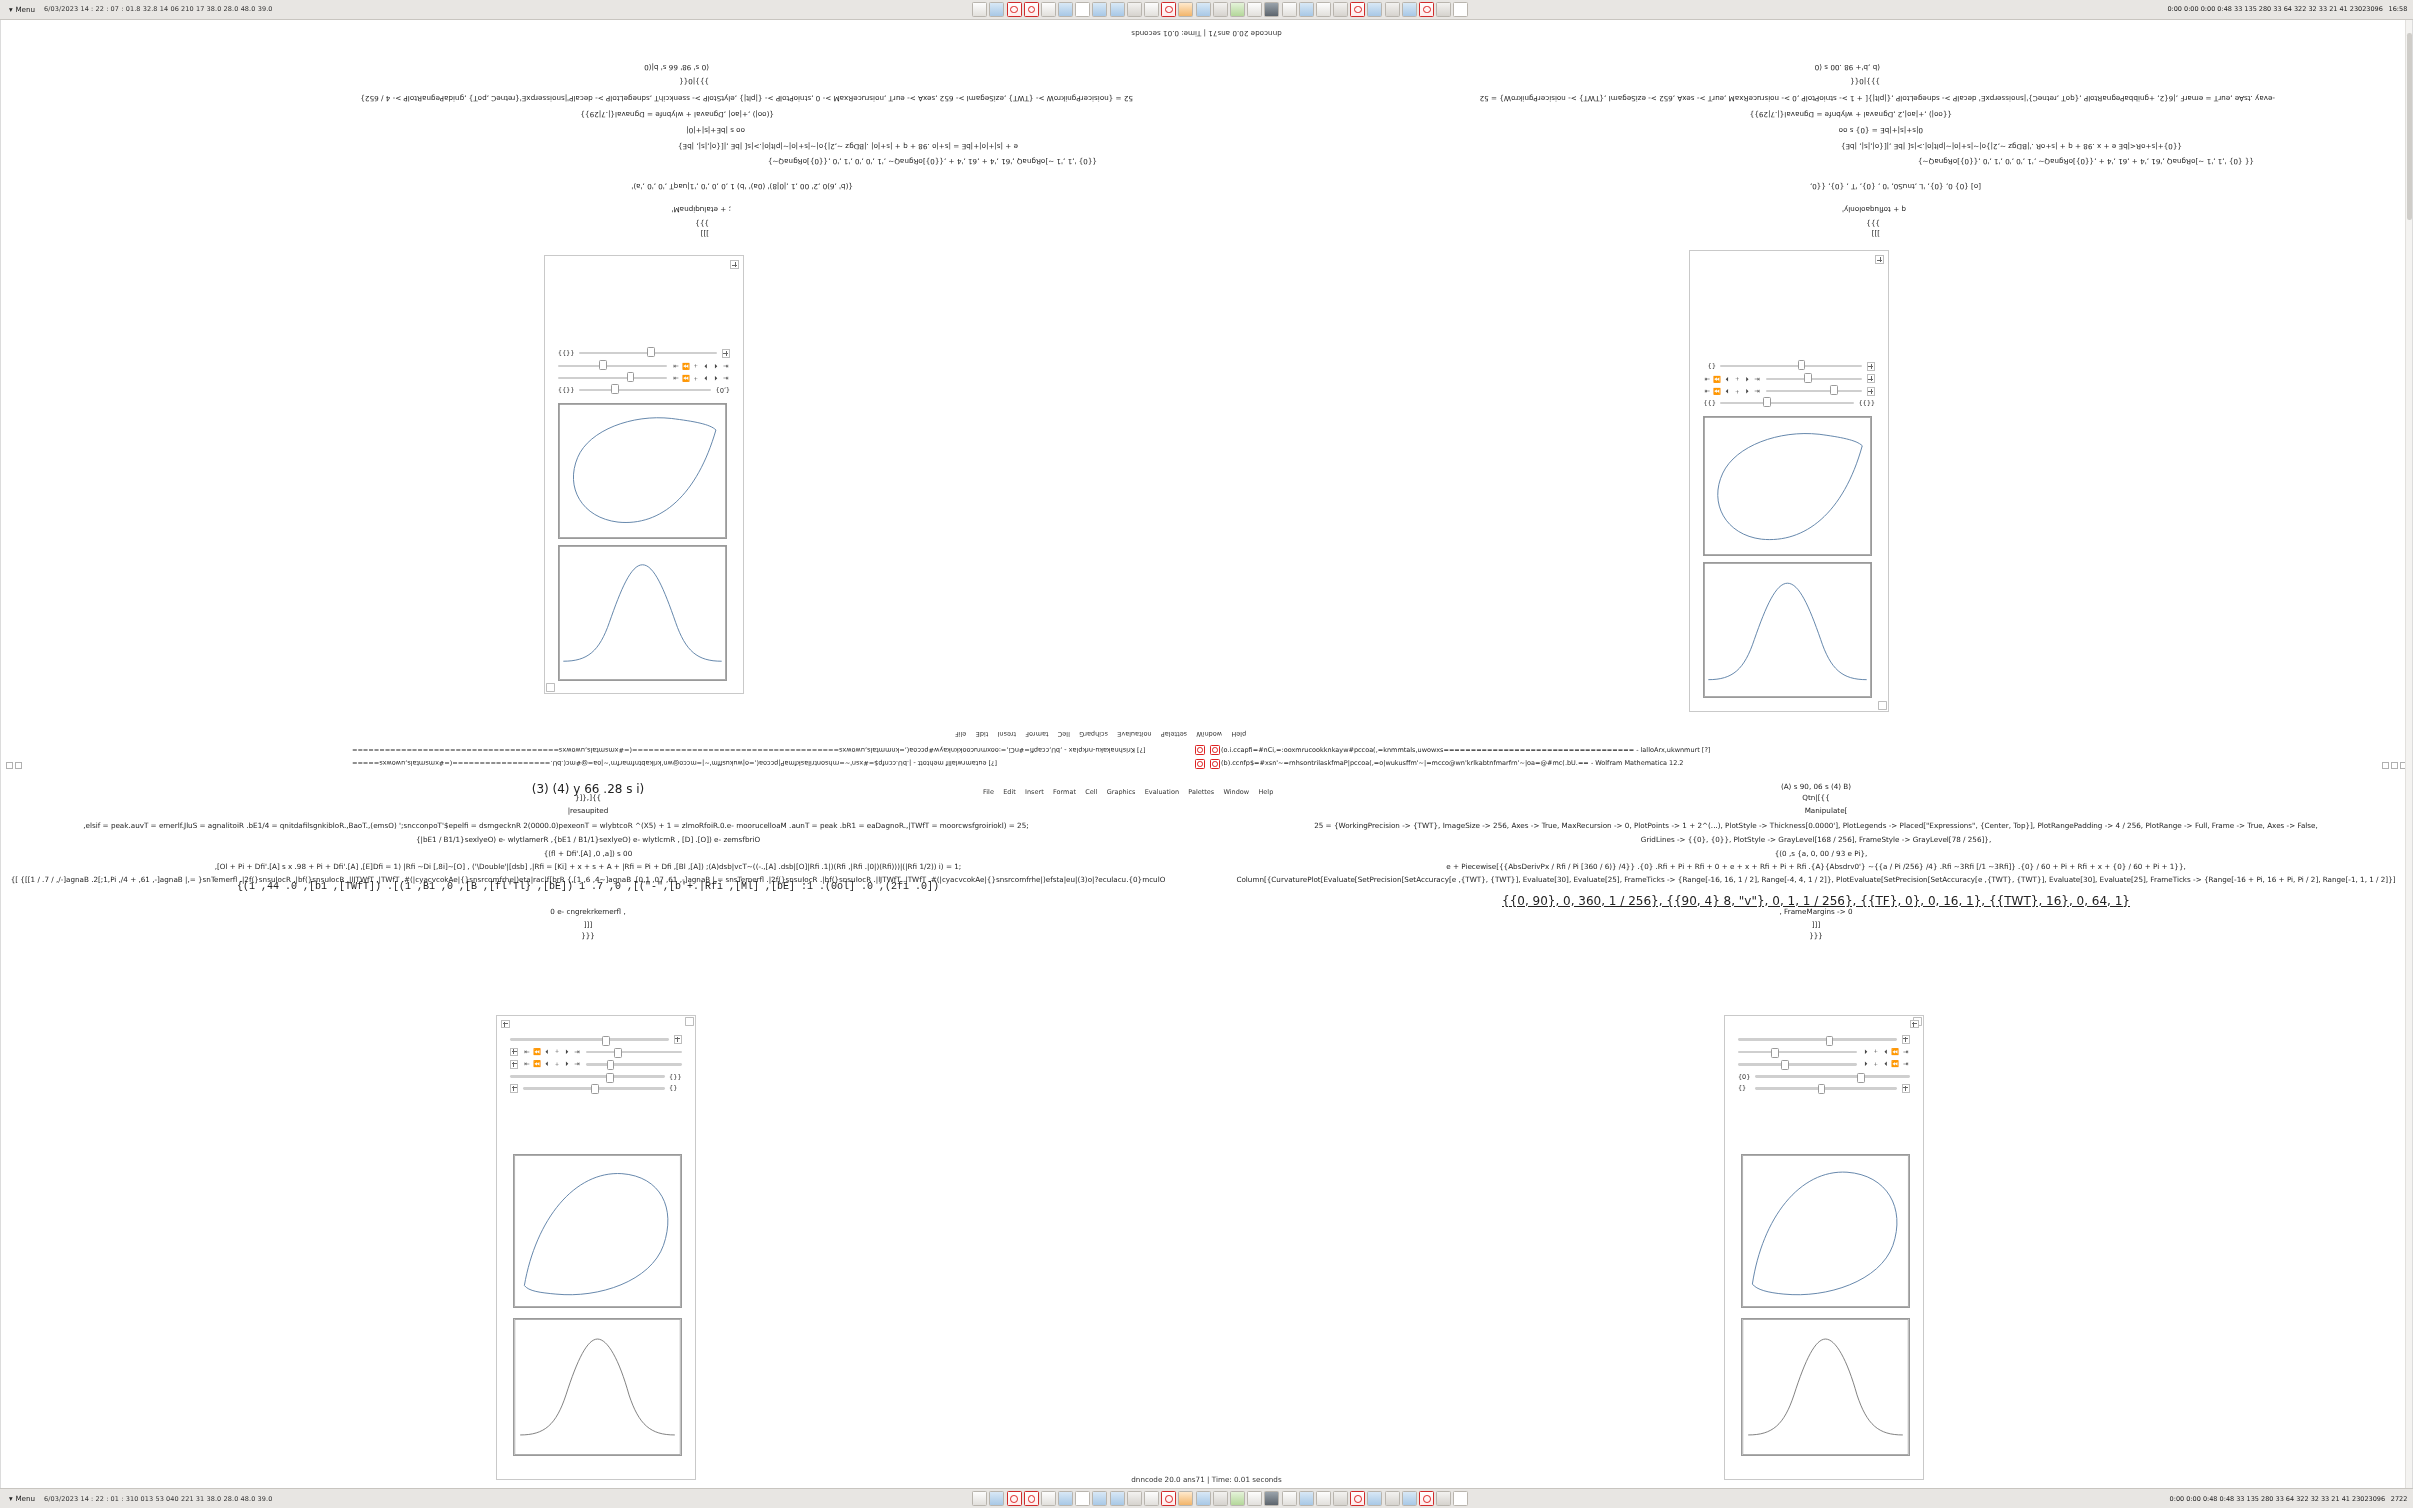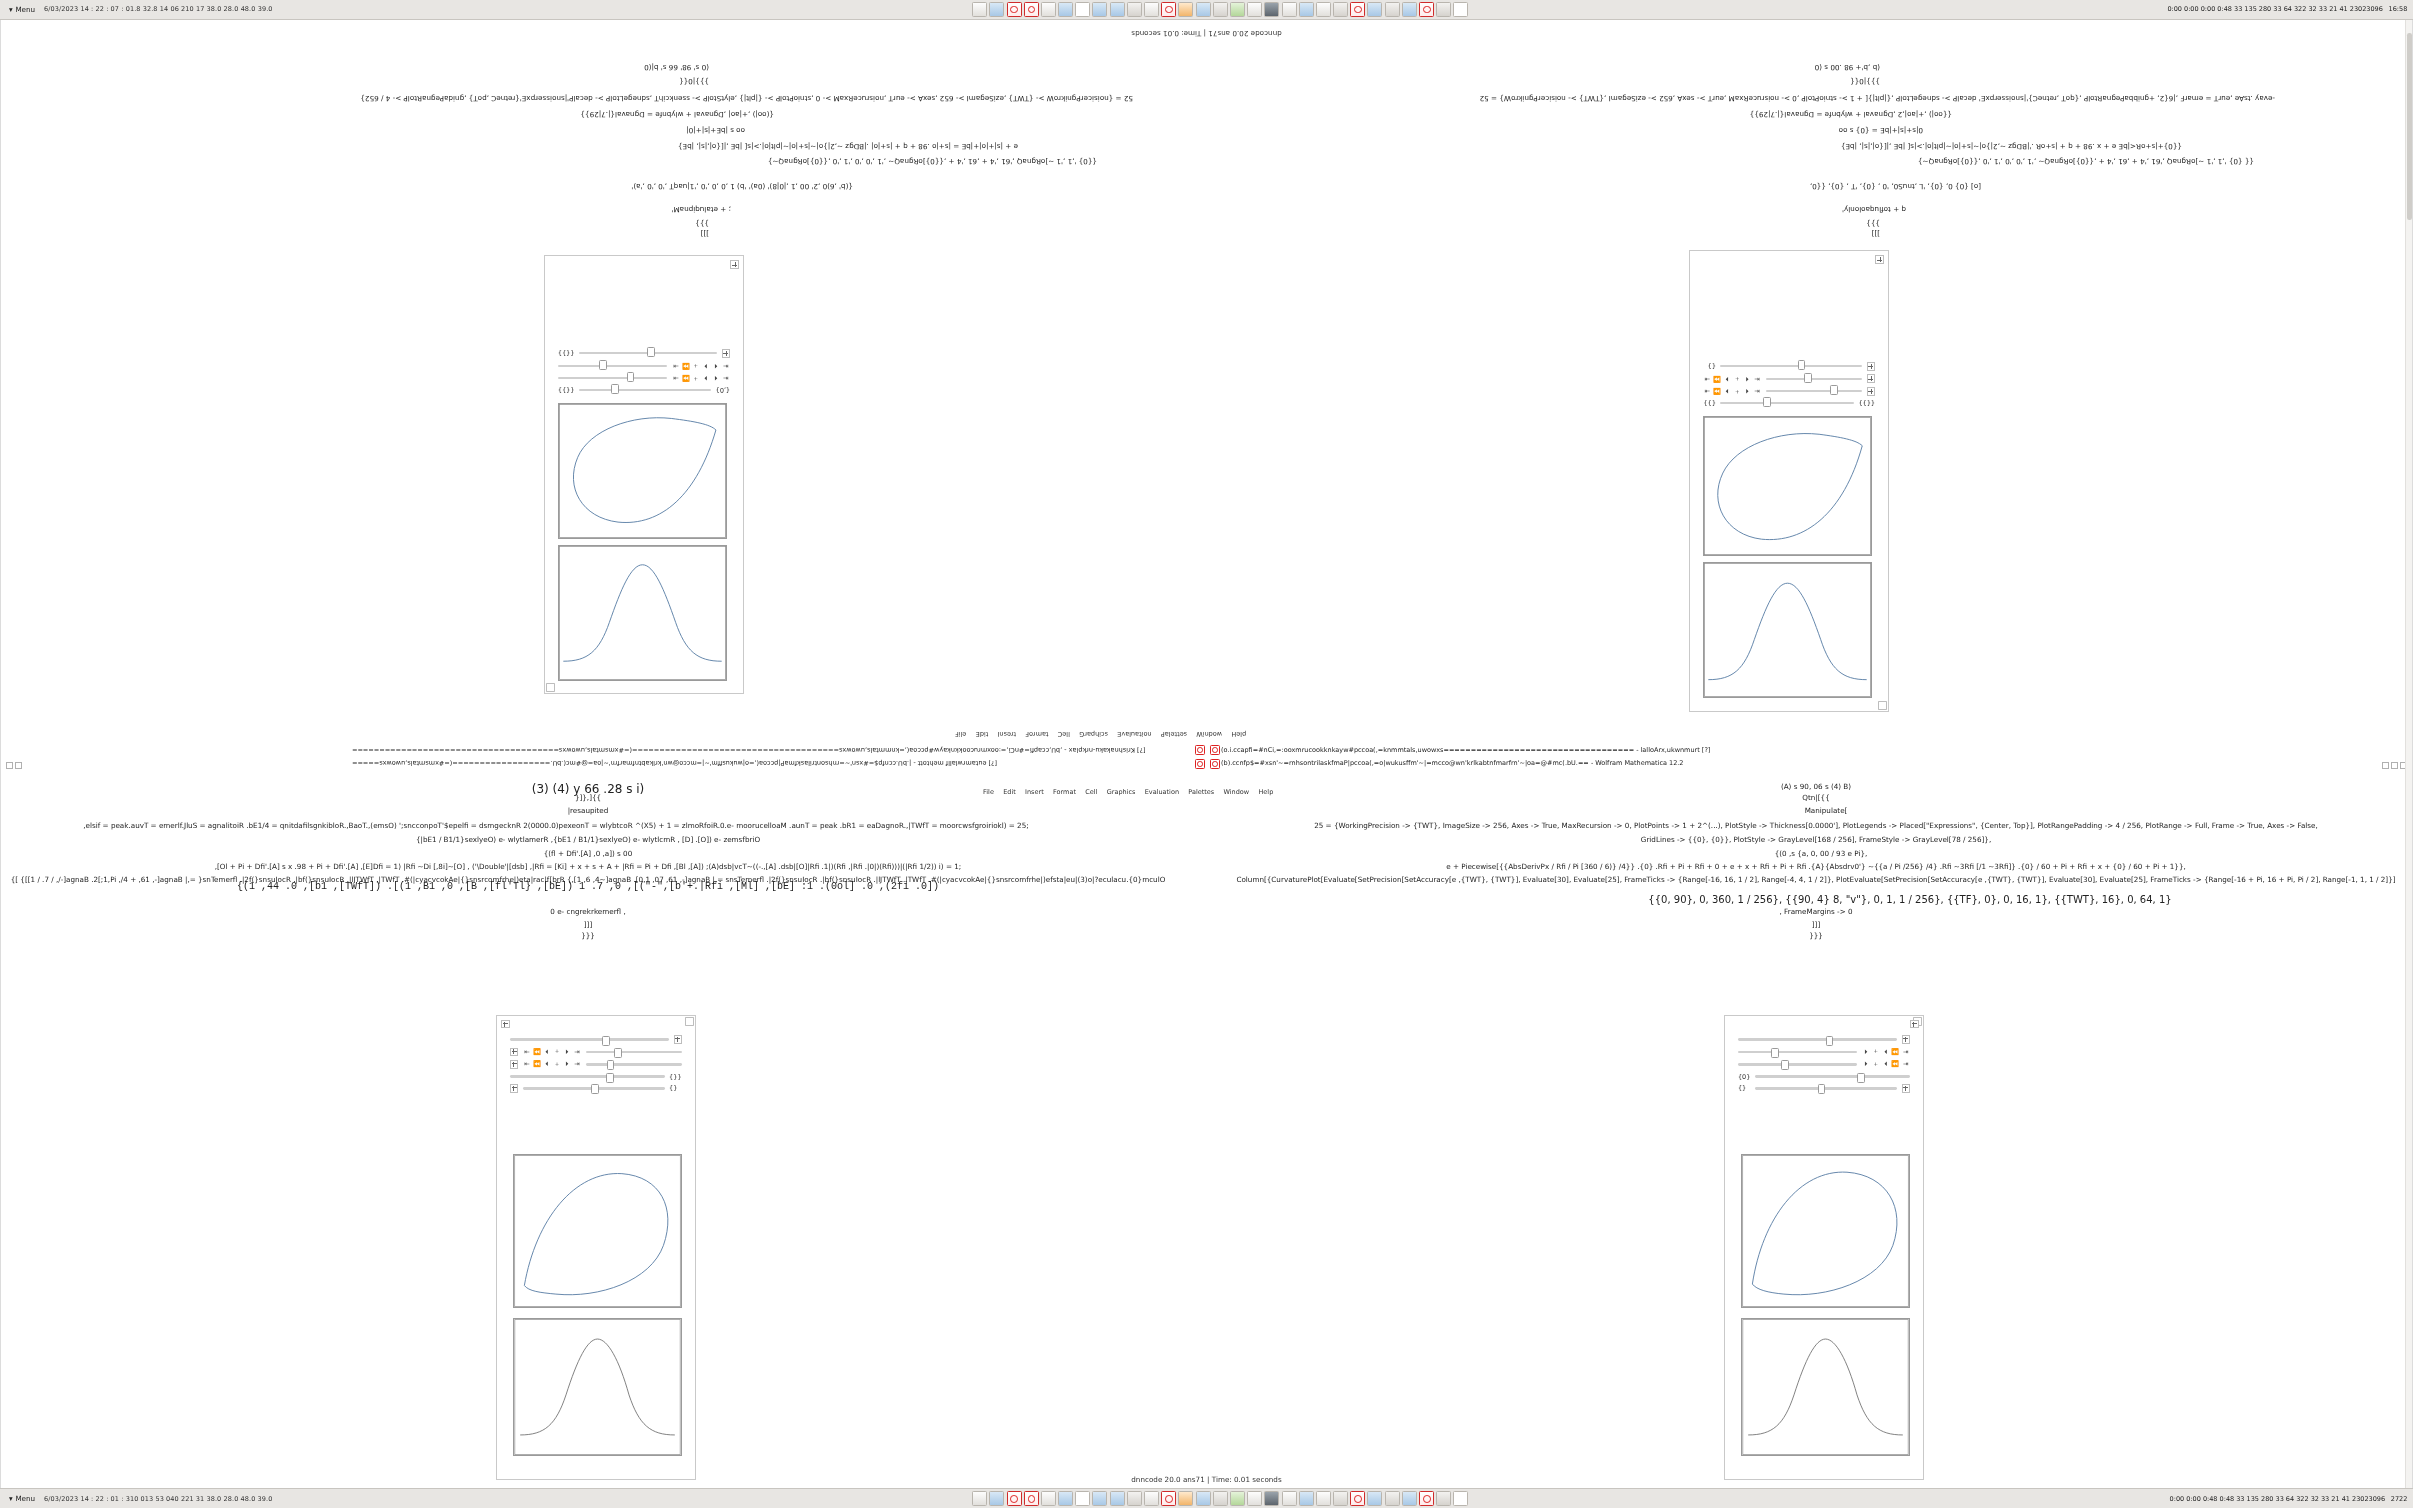--- a/index.html
+++ b/index.html
@@ -337,21 +337,21 @@
     <div class="codeline ctr" style="left:575px;top:165px;font-size:7.2px;">}}}</div>
 
     <div class="codeline ctr" style="left:1803px;top:16px;font-size:7.2px;">(A) s 90, 06 s (4) B)</div>
     <div class="codeline ctr" style="left:1803px;top:27px;font-size:7.2px;">Qtn|[{{</div>
     <div class="codeline ctr" style="left:1803px;top:40px;font-size:7.2px;margin-left:10px;">Manipulate[</div>
     <div class="codeline ctr" style="left:1803px;top:55px;font-size:7.2px;">25 = {WorkingPrecision -&gt; {TWT}, ImageSize -&gt; 256, Axes -&gt; True, MaxRecursion -&gt; 0, PlotPoints -&gt; 1 + 2^(...), PlotStyle -&gt; Thickness[0.0000'], PlotLegends -&gt; Placed["Expressions", {Center, Top}], PlotRangePadding -&gt; 4 / 256, PlotRange -&gt; Full, Frame -&gt; True, Axes -&gt; False,</div>
     <div class="codeline ctr" style="left:1803px;top:69px;font-size:7.2px;">GridLines -&gt; {{0}, {0}}, PlotStyle -&gt; GrayLevel[168 / 256], FrameStyle -&gt; GrayLevel[78 / 256]},</div>
     <div class="codeline ctr" style="left:1808px;top:83px;font-size:7.2px;">{(0 ,s {a, 0, 00 / 93 e Pi},</div>
     <div class="codeline ctr" style="left:1803px;top:96px;font-size:7.2px;">e + Piecewise[{{AbsDerivPx / Rfi / Pi [360 / 6)} /4}} .{0} .Rfi + Pi + Rfi + 0 + e + x + Rfi + Pi + Rfi .{A}{Absdrv0'} ~{{a / Pi /256} /4} .Rfi ~3Rfi [/1 ~3Rfi]} .{0} / 60 + Pi + Rfi + x + {0} / 60 + Pi + 1}},</div>
     <div class="codeline ctr" style="left:1803px;top:109px;font-size:7.2px;">Column[{CurvaturePlot[Evaluate[SetPrecision[SetAccuracy[e ,{TWT}, {TWT}], Evaluate[30], Evaluate[25], FrameTicks -&gt; {Range[-16, 16, 1 / 2], Range[-4, 4, 1 / 2]}, PlotEvaluate[SetPrecision[SetAccuracy[e ,{TWT}, {TWT}], Evaluate[30], Evaluate[25], FrameTicks -&gt; {Range[-16 + Pi, 16 + Pi, Pi / 2], Range[-1, 1, 1 / 2]}]</div>
-    <div class="codeline ctr" style="left:1897px;top:128px;font-size:10px;">{{0, 90}, 0, 360, 1 / 256}, {{90, 4} 8, "v"}, 0, 1, 1 / 256}, {{TF}, 0}, 0, 16, 1}, {{TWT}, 16}, 0, 64, 1}</div>
+    <div class="codeline ctr" style="left:1803px;top:128px;font-size:12px;text-decoration:underline;">{{0, 90}, 0, 360, 1 / 256}, {{90, 4} 8, "v"}, 0, 1, 1 / 256}, {{TF}, 0}, 0, 16, 1}, {{TWT}, 16}, 0, 64, 1}</div>
     <div class="codeline ctr" style="left:1803px;top:141px;font-size:7.2px;">, FrameMargins -&gt; 0</div>
     <div class="codeline ctr" style="left:1803px;top:154px;font-size:7.2px;">]]]</div>
     <div class="codeline ctr" style="left:1803px;top:165px;font-size:7.2px;">}}}</div>
 
     <div class="cell" style="left:483px;top:249px;width:198px;height:463px;">
       <div class="cellbar"></div>
       <div class="mplus" style="position:absolute;left:4.3px;top:4.3px;"></div>
       <div style="position:absolute;left:10px;top:16px;right:10px;">
         <div class="mcrow">
           <span class="mslider">

